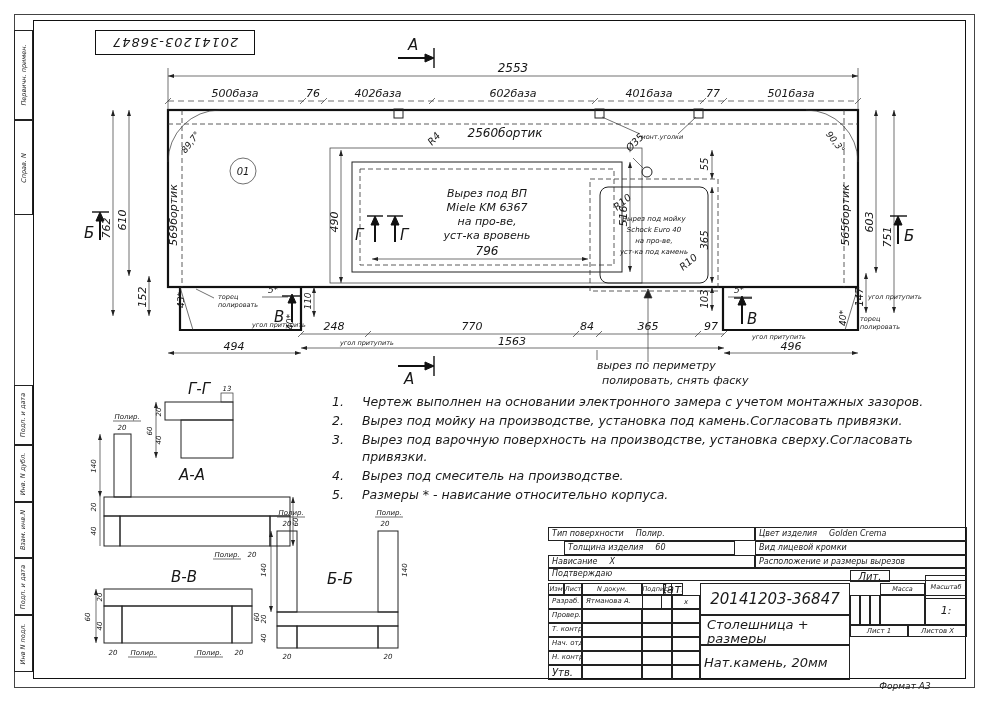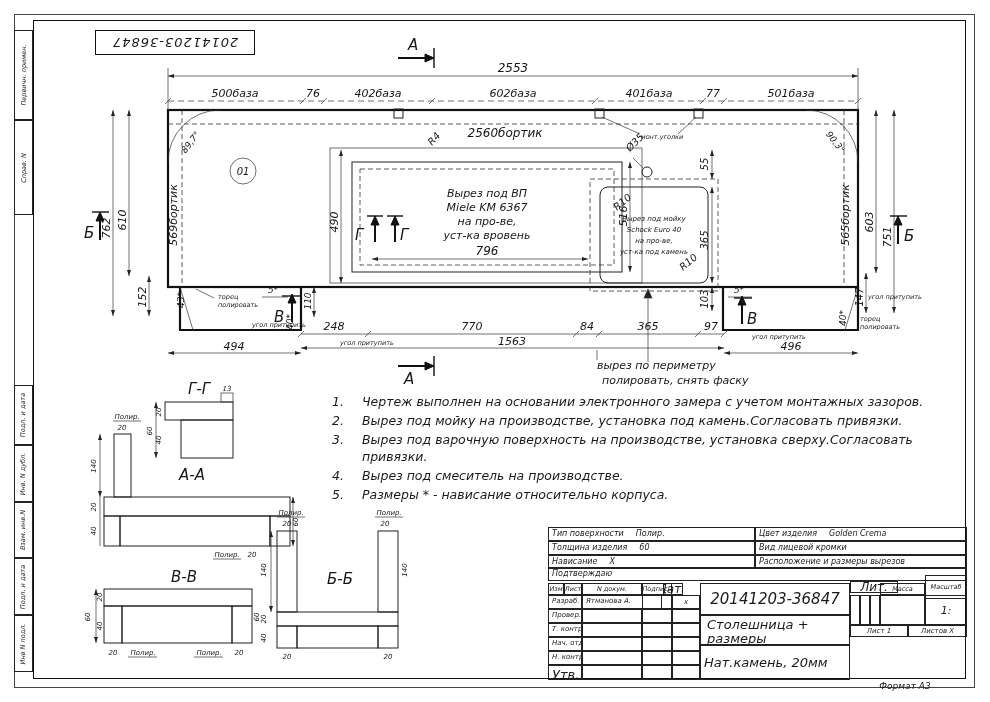--- a/index.html
+++ b/index.html
@@ -355,21 +355,21 @@
       </div>
     <div class="note-row">
         <span class="note-num">5.</span>
         <span class="note-text">Размеры * - нависание относительно корпуса.</span>
       </div>
   </div>
 
   <div class="abs tb">
     <div class="cell" style="left:0;top:0;width:207px;height:14px"><span>Тип поверхности</span><span class="val">Полир.</span></div>
     <div class="cell" style="left:207px;top:0;width:212px;height:14px"><span>Цвет изделия</span><span class="val">Golden Crema</span></div>
-    <div class="cell" style="left:0;top:14px;width:207px;height:14px"><span>Толщина изделия</span><span class="val">60</span></div>
+    <div class="cell" style="left:16px;top:14px;width:171px;height:14px"><span>Толщина изделия</span><span class="val">60</span></div>
     <div class="cell" style="left:207px;top:14px;width:212px;height:14px"><span>Вид лицевой кромки</span></div>
     <div class="cell" style="left:0;top:28px;width:207px;height:14px"><span>Нависание</span><span class="val">X</span></div>
     <div class="cell" style="left:207px;top:28px;width:212px;height:14px"><span>Расположение и размеры вырезов</span></div>
     <div class="cell" style="left:0;top:40px;width:419px;height:14px"><span>Подтверждаю</span></div>
 
     <div class="cell c-center" style="left:0;top:56px;width:16px;height:12px;font-size:6.5px">
         <span>Изм</span>
       </div>
     <div class="cell c-center" style="left:16px;top:56px;width:18px;height:12px;font-size:6.5px">
         <span>Лист</span>
@@ -399,37 +399,37 @@
     <div class="cell" style="left:94px;top:96px;width:30px;height:14px"></div>
     <div class="cell" style="left:124px;top:96px;width:28px;height:14px"></div>
     <div class="cell" style="left:0;top:110px;width:34px;height:14px;font-size:7px"><span>Нач. отд</span></div>
     <div class="cell" style="left:34px;top:110px;width:60px;height:14px"></div>
     <div class="cell" style="left:94px;top:110px;width:30px;height:14px"></div>
     <div class="cell" style="left:124px;top:110px;width:28px;height:14px"></div>
     <div class="cell" style="left:0;top:124px;width:34px;height:14px;font-size:7px"><span>Н. контр</span></div>
     <div class="cell" style="left:34px;top:124px;width:60px;height:14px"></div>
     <div class="cell" style="left:94px;top:124px;width:30px;height:14px"></div>
     <div class="cell" style="left:124px;top:124px;width:28px;height:14px"></div>
-    <div class="cell" style="left:0;top:138px;width:34px;height:15px;font-size:13px"><span>Утв.</span></div>
+    <div class="cell" style="left:0;top:138px;width:34px;height:15px;font-size:10px"><span>Утв.</span></div>
     <div class="cell" style="left:34px;top:138px;width:60px;height:15px"></div>
     <div class="cell" style="left:94px;top:138px;width:30px;height:15px"></div>
     <div class="cell" style="left:124px;top:138px;width:28px;height:15px"></div>
 
     <div class="cell c-center" style="left:152px;top:56px;width:150px;height:32px;font-size:15px">
         <span>20141203-36847</span>
       </div>
     <div class="cell" style="left:152px;top:88px;width:150px;height:30px;font-size:13px;line-height:1.1;padding:2px 6px;white-space:normal">
         <div>Столешница +</div>
         <div>размеры</div>
       </div>
     <div class="cell" style="left:152px;top:118px;width:150px;height:35px;font-size:13px;display:flex;align-items:center">
         <span>Нат.камень, 20мм</span>
       </div>
 
-    <div class="cell c-center" style="left:302px;top:54px;width:48px;height:12px;font-size:12px">
+    <div class="cell c-center" style="left:302px;top:43px;width:40px;height:12px;font-size:10px">
         <span>Лит.</span>
       </div>
     <div class="cell c-center" style="left:332px;top:56px;width:45px;height:12px;font-size:6.5px">
         <span>Масса</span>
       </div>
     <div class="cell c-center" style="left:377px;top:48px;width:42px;height:24px;font-size:6.5px">
         <span>Масштаб</span>
       </div>
     <div class="cell" style="left:302px;top:68px;width:10px;height:30px"></div>
     <div class="cell" style="left:312px;top:68px;width:10px;height:30px"></div>

